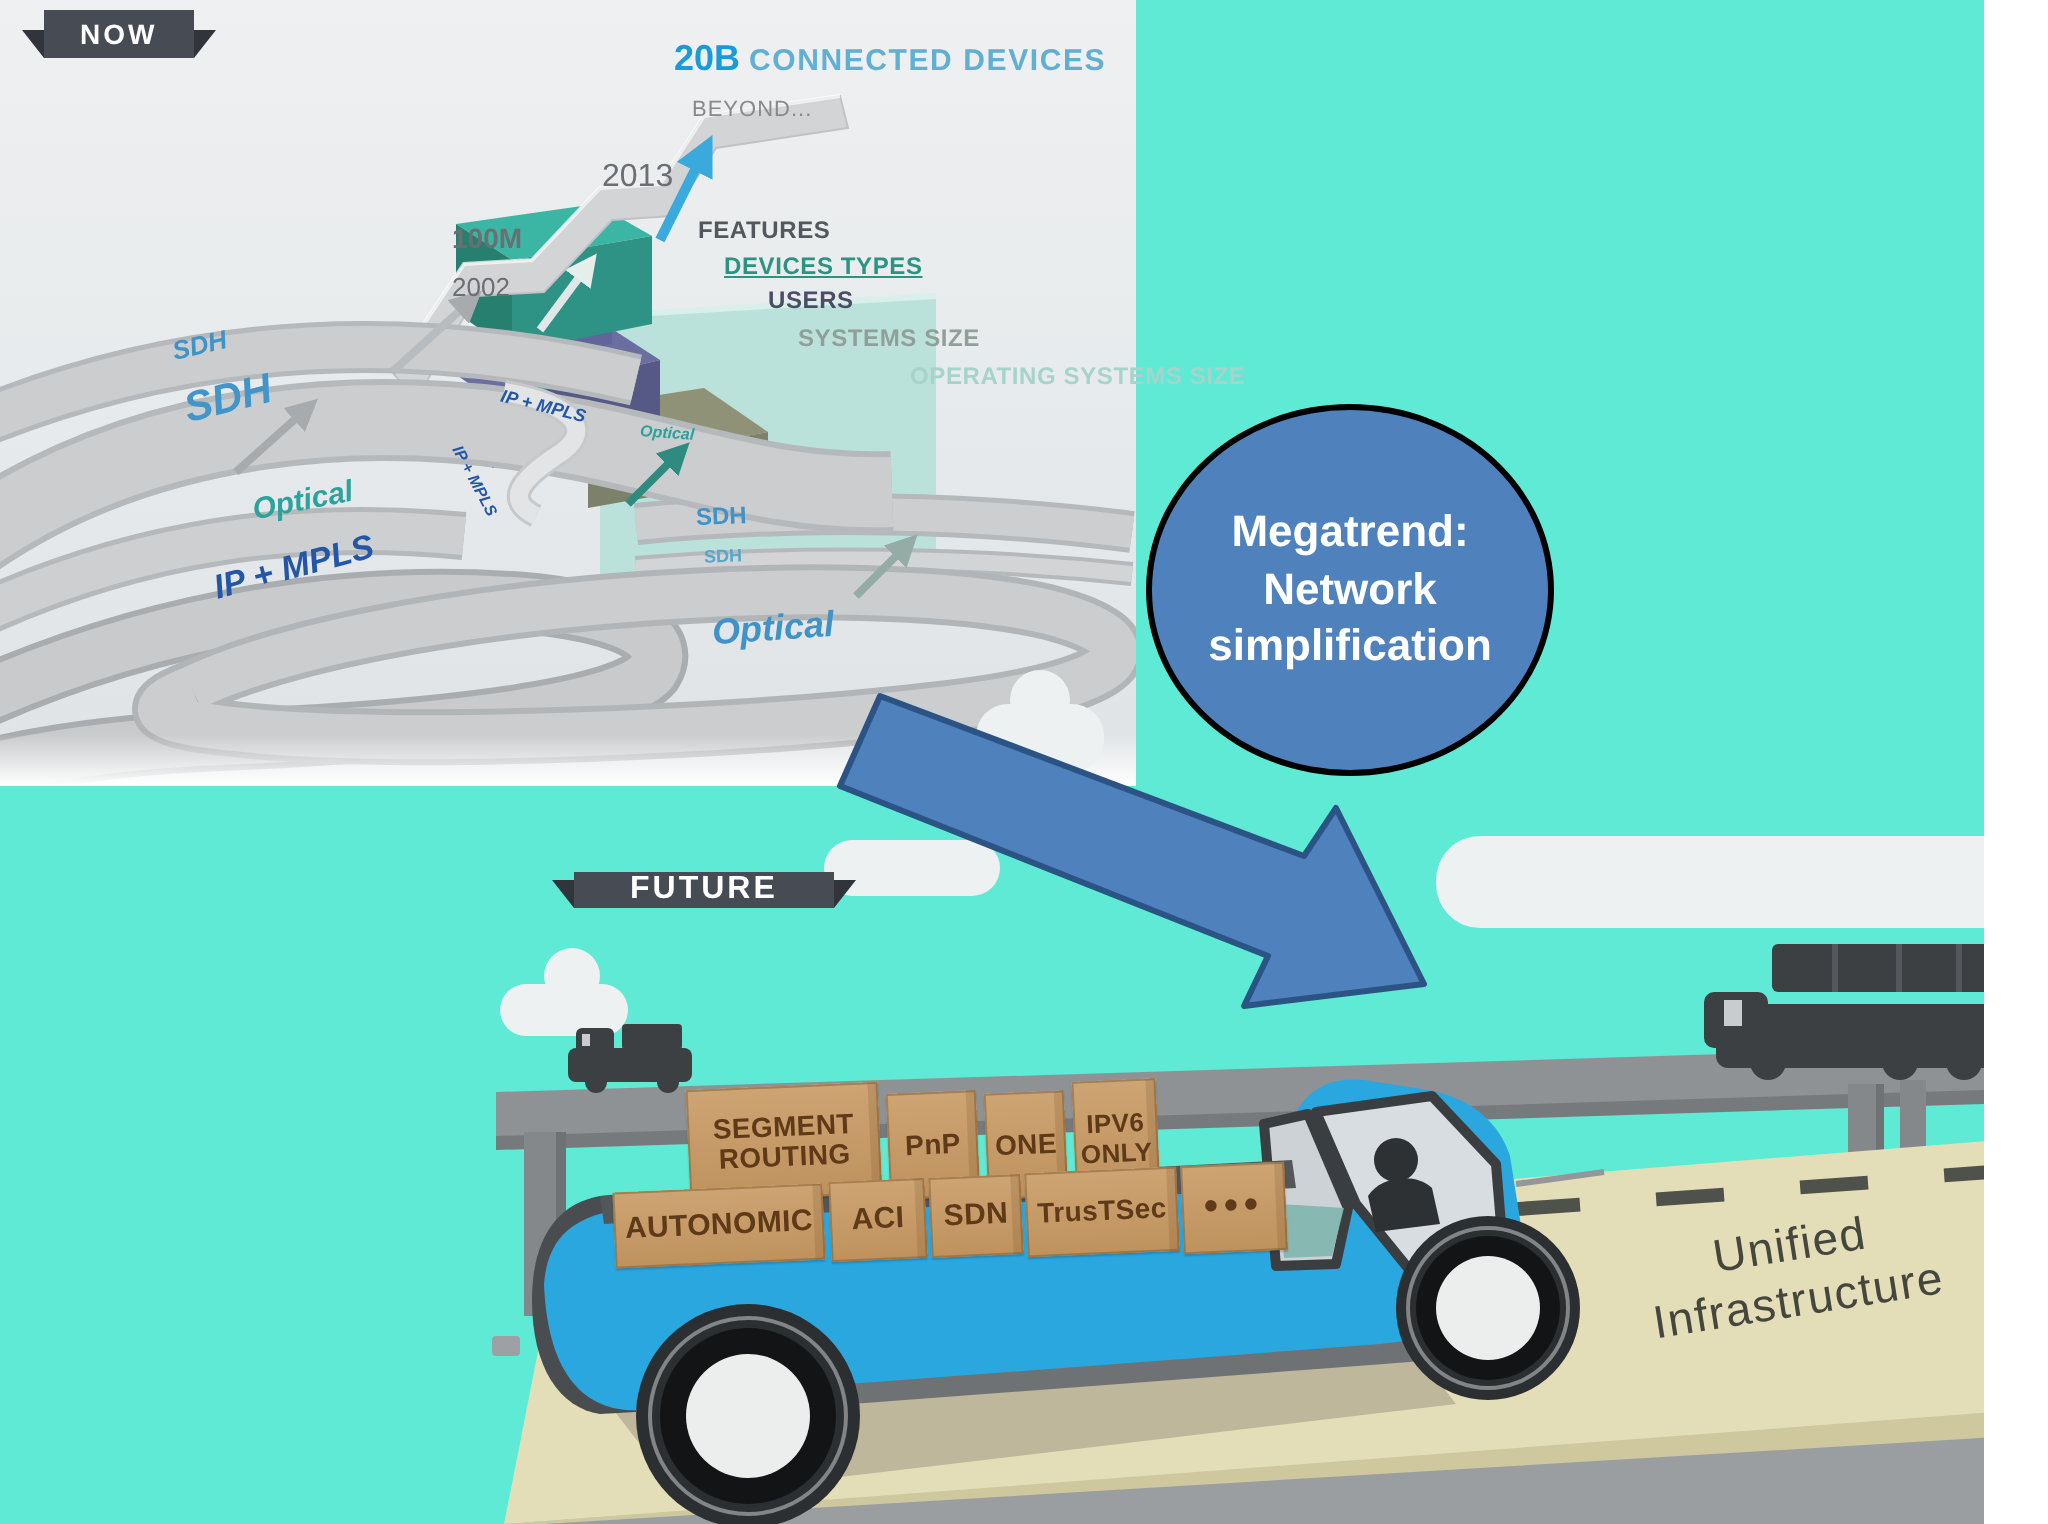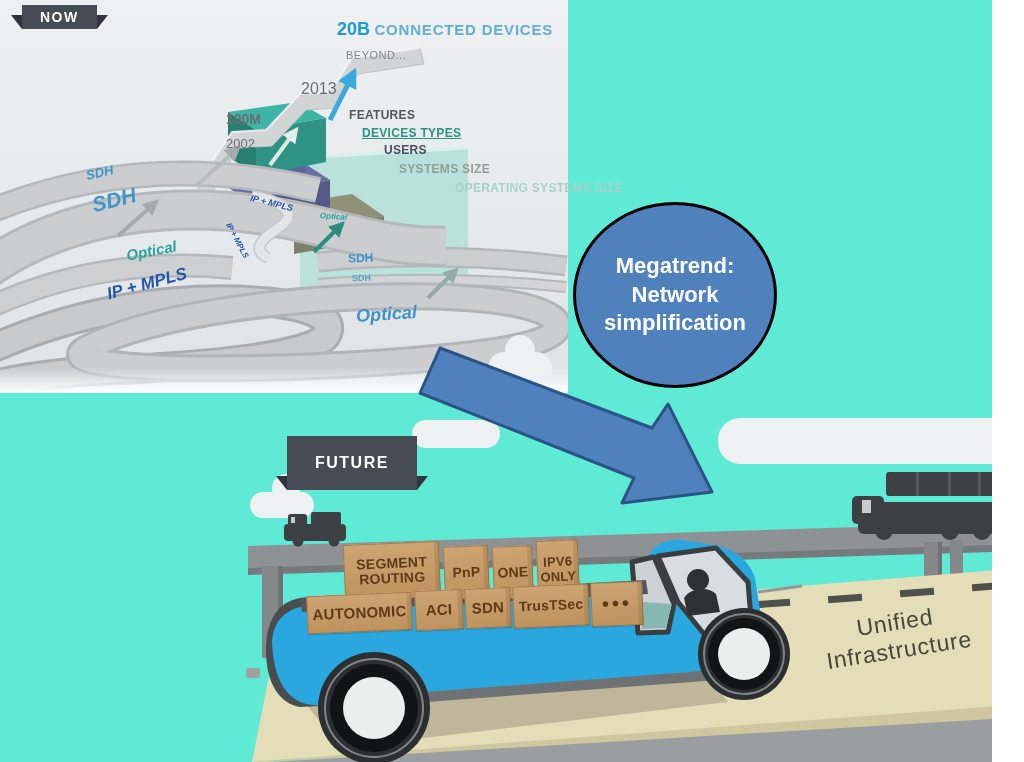--- a/index.html
+++ b/index.html
@@ -13,21 +13,21 @@
     background:linear-gradient(180deg, rgba(255,255,255,0), #ffffff); }
   .now-art { position:absolute; left:0; top:0; }
 
   .ribbon-badge { position:absolute; background:#474b54; color:#fff; font-weight:700;
     letter-spacing:1.5px; text-align:center; z-index:6; }
   .ribbon-badge::before { content:""; position:absolute; left:-11px; bottom:0;
     border-top:14px solid #31343a; border-left:11px solid transparent; }
   .ribbon-badge::after { content:""; position:absolute; right:-11px; bottom:0;
     border-top:14px solid #31343a; border-right:11px solid transparent; }
   .now-badge { left:22px; top:5px; padding:4px 18px; font-size:14px; }
-  .future-badge { left:287px; top:436px; padding:18px 28px; font-size:16px; }
+  .future-badge { left:287px; top:436px; padding:0 28px; font-size:16px; }
 
   .headline { position:absolute; left:8px; top:40px; font-size:41px; line-height:1.16;
     color:#7e8185; letter-spacing:0; z-index:5; }
 
   .stat-20b { position:absolute; left:337px; top:19px; white-space:nowrap; z-index:5; }
   .stat-20b .bold { font-size:18px; font-weight:700; color:#1a9bd7;text-align:center; }
   .stat-20b .rest { font-size:15px; font-weight:600; color:#62afd4; letter-spacing:.8px; }
 
   .tl-label { position:absolute; color:#6b6e72; z-index:5; white-space:nowrap; }
   .tl-100m   { left:226px; top:111px; font-size:14px; font-weight:800; }

